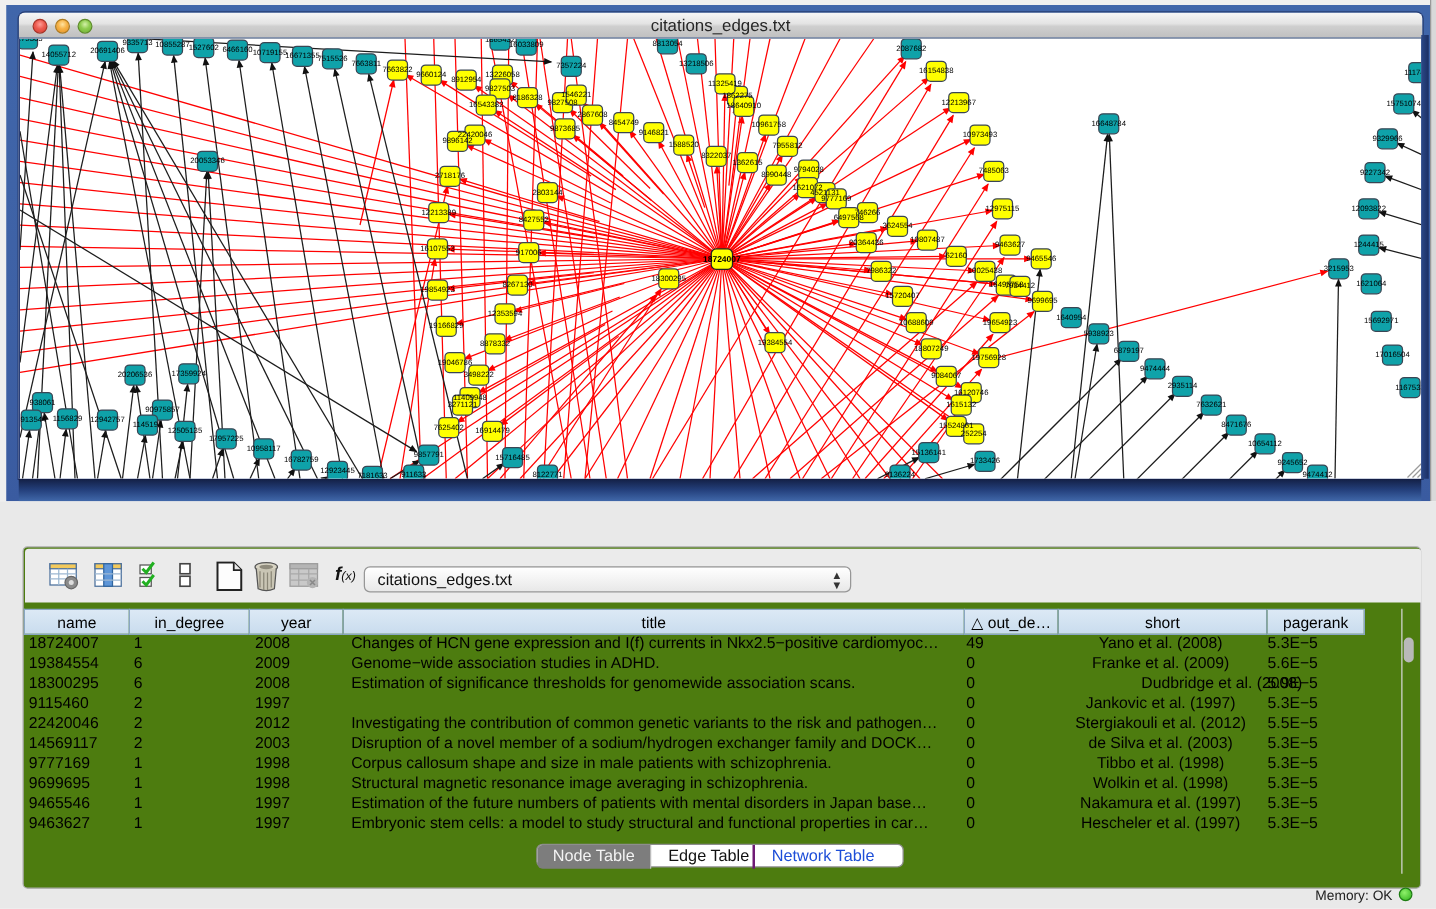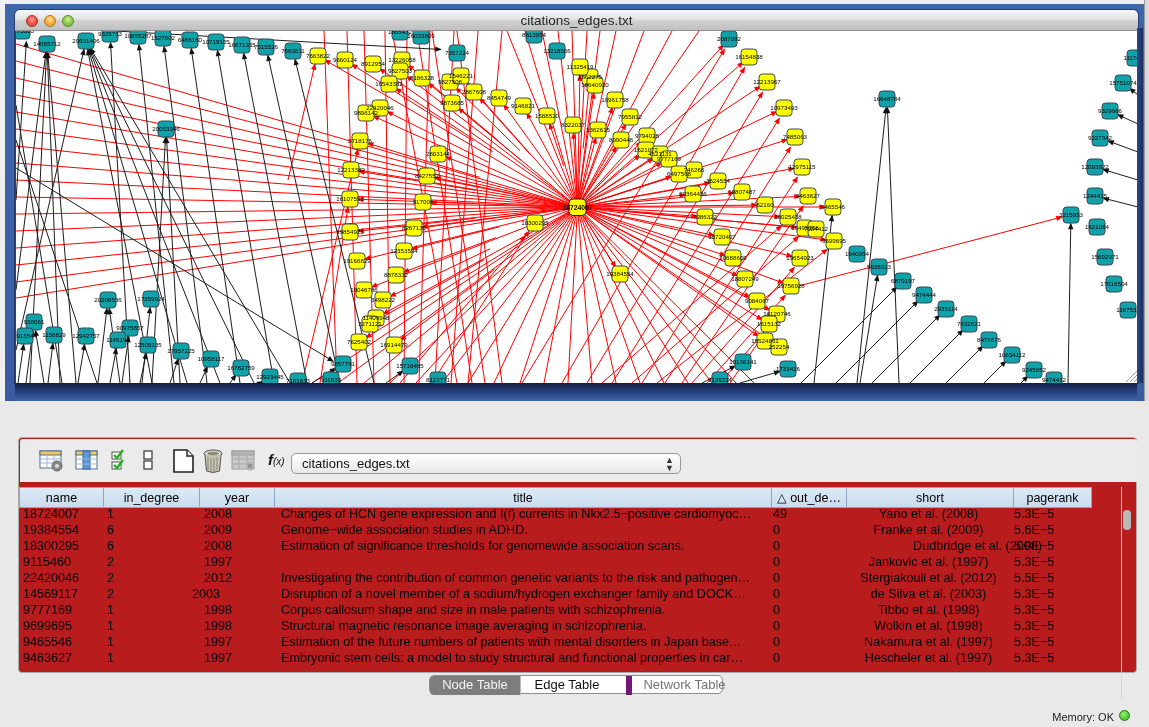--- a/index.html
+++ b/index.html
@@ -13,32 +13,32 @@
 #tl1{left:11px;background:radial-gradient(circle at 50% 35%,#ff9d96 0%,#ec5b50 45%,#d63e30 100%);border:1px solid #a63226}
 #tl2{left:29px;background:radial-gradient(circle at 50% 35%,#ffe3a0 0%,#f6b144 45%,#e1912a 100%);border:1px solid #ad7a1e}
 #tl3{left:47px;background:radial-gradient(circle at 50% 35%,#d3f0a8 0%,#8ecc4f 45%,#6caf33 100%);border:1px solid #5d8c28}
 #canvas{position:absolute;left:15px;top:31px;width:1122px;height:352px;background:#fff;border-left:1px solid #2a3f78;overflow:hidden}
 #winright{position:absolute;left:1137px;top:28px;width:6px;height:355px;background:linear-gradient(90deg,#2c4988,#1b2f63)}
 #panel{position:absolute;left:0;top:401px;width:1149px;height:326px;background:#e9e9e9}
 #ptitle{position:absolute;left:0;top:0;width:100%;height:30px;background:linear-gradient(180deg,#f2f2f2 0%,#e6e6e6 25%,#dedede 100%);border-bottom:1px solid #c9c9c9}
 #ptitle .t{position:absolute;left:11px;top:9px;font-size:13px;color:#333}#caret{position:absolute;left:569px;top:1px;width:10px;height:5px;font-size:7px;color:#888;line-height:4px}
 #pfloat{position:absolute;left:1102px;top:10px;width:15px;height:15px}
 #pclose{position:absolute;left:1124px;top:9px;width:15px;height:15px;font-size:15px;font-weight:bold;color:#111;line-height:15px}
-#container{position:absolute;left:18px;top:36px;width:1119px;height:236px;background:#b91c1c;border:1px solid #ababab;border-radius:4px}
+#container{position:absolute;left:18px;top:36px;width:1119px;height:274px;background:#4d7c0f;border:1px solid #ababab;border-radius:4px}
 #toolbar{position:absolute;left:1px;top:1px;width:1117px;height:43px;background:#ebebeb;border-radius:3px 3px 0 0}
 #combo{position:absolute;left:271px;top:14px;width:390px;height:21px;border:1px solid #979797;border-radius:5px;background:linear-gradient(180deg,#fff,#e8e8e8);font-size:13px;color:#111;line-height:20px;padding-left:10px}
 #combo .step{position:absolute;right:6px;top:2px;font-size:9px;line-height:8px;color:#333;text-align:center}
 .hdr{position:absolute;top:49px;height:21px;background:linear-gradient(180deg,#dce9f5,#c9dcee);border:1px solid #89a6c2;border-right:none;font-size:12.5px;color:#000;text-align:center;line-height:20px}
 .trow{position:absolute;left:0;width:1149px;height:16px;font-size:12.6px;color:#000}
 .trow span{position:absolute;top:0px;white-space:nowrap}
 #tabs{position:absolute;left:429px;top:274px;width:294px;height:19px;border:1px solid #8d8d8d;border-radius:5px;background:#fff;font-size:13px}
 .seg{position:absolute;top:0;height:19px;line-height:18px;text-align:center}
 #seg1{left:0;width:90px;background:#7d7d7d;color:#f3f3f3;border-radius:4px 0 0 4px}
 #seg2{left:90px;width:93px;color:#111;border-left:1px solid #bbb}
-#seg3{left:196px;width:111px;color:#737373;border-left:6px solid #701a75}
+#seg3{left:172px;width:111px;color:#1d4ed8;border-left:2px solid #701a75}
 #mem{position:absolute;right:35px;top:310px;font-size:11px;color:#222}
 #memdot{position:absolute;right:19px;top:309px;width:11px;height:11px;border-radius:50%;background:radial-gradient(circle at 40% 35%,#8ef06a,#2fb21c);border:1px solid #1d7d12}
 .ticon{position:absolute;top:10px}
 </style></head><body>
 <div id="graybg"></div>
 <div id="desk"></div>
 <div id="deskband"></div>
 <div id="deskright"></div>
 <div id="win">
  <div id="titlebar">
@@ -658,21 +658,21 @@
       <span style="left:107px">2</span>
       <span style="left:204px">2012</span>
       <span style="left:281px">Investigating the contribution of common genetic variants to the risk and pathogen…</span>
       <span style="left:773px">0</span>
       <span style="left:845px;width:167px;text-align:center">Stergiakouli et al. (2012)</span>
       <span style="left:1014px">5.5E−5</span>
     </div>
 <div class="trow" style="top:186px">
       <span style="left:23px">14569117</span>
       <span style="left:107px">2</span>
-      <span style="left:192px">2003</span>
+      <span style="left:204px">2003</span>
       <span style="left:281px">Disruption of a novel member of a sodium/hydrogen exchanger family and DOCK…</span>
       <span style="left:773px">0</span>
       <span style="left:845px;width:167px;text-align:center">de Silva et al. (2003)</span>
       <span style="left:1014px">5.3E−5</span>
     </div>
 <div class="trow" style="top:202px">
       <span style="left:23px">9777169</span>
       <span style="left:107px">1</span>
       <span style="left:204px">1998</span>
       <span style="left:281px">Corpus callosum shape and size in male patients with schizophrenia.</span>

